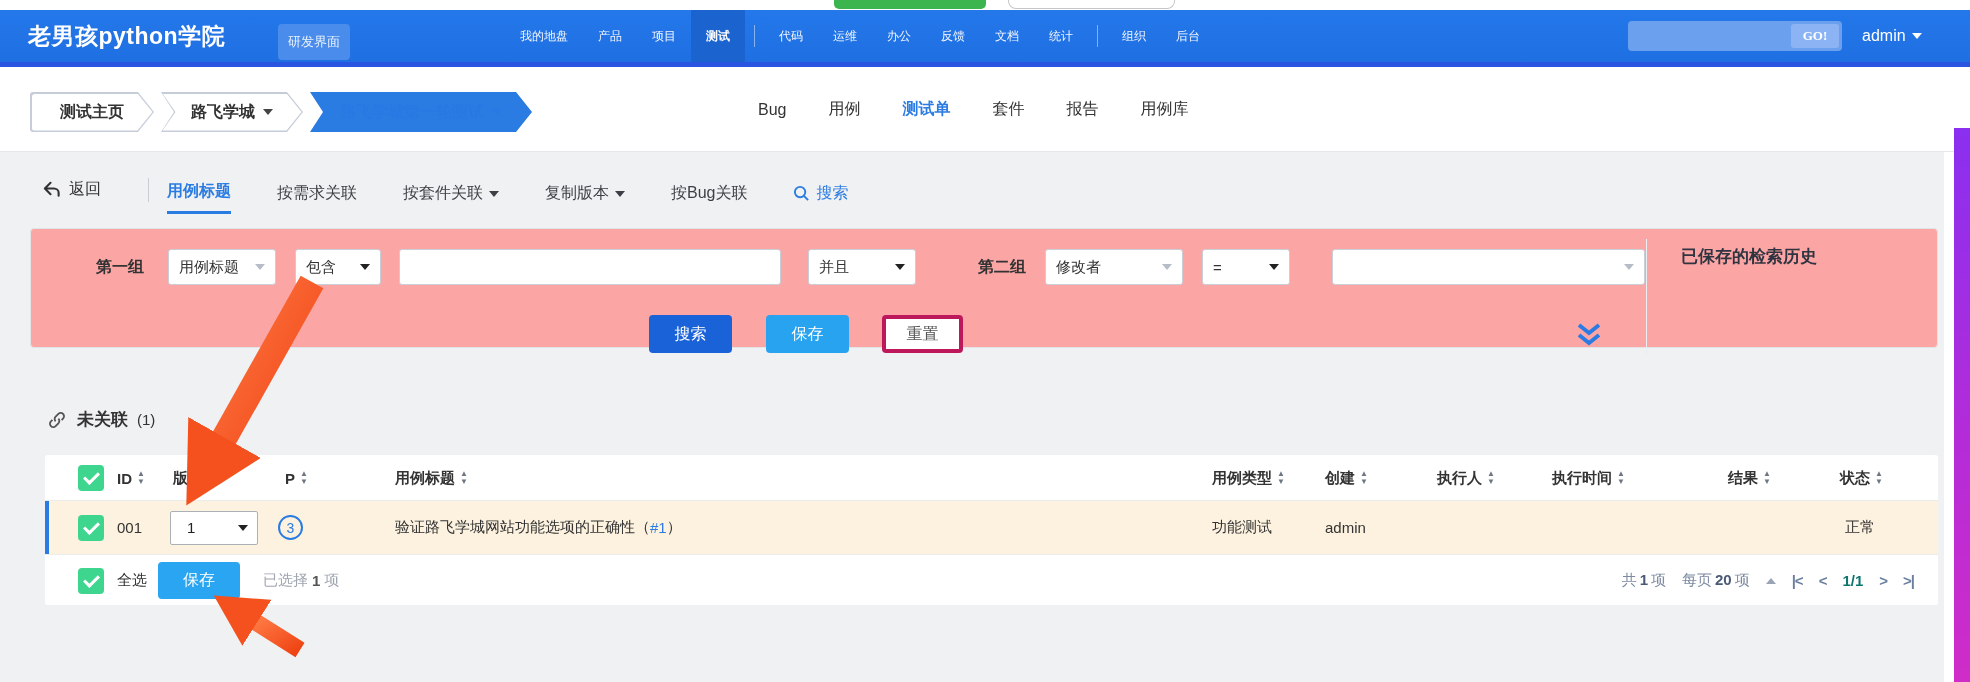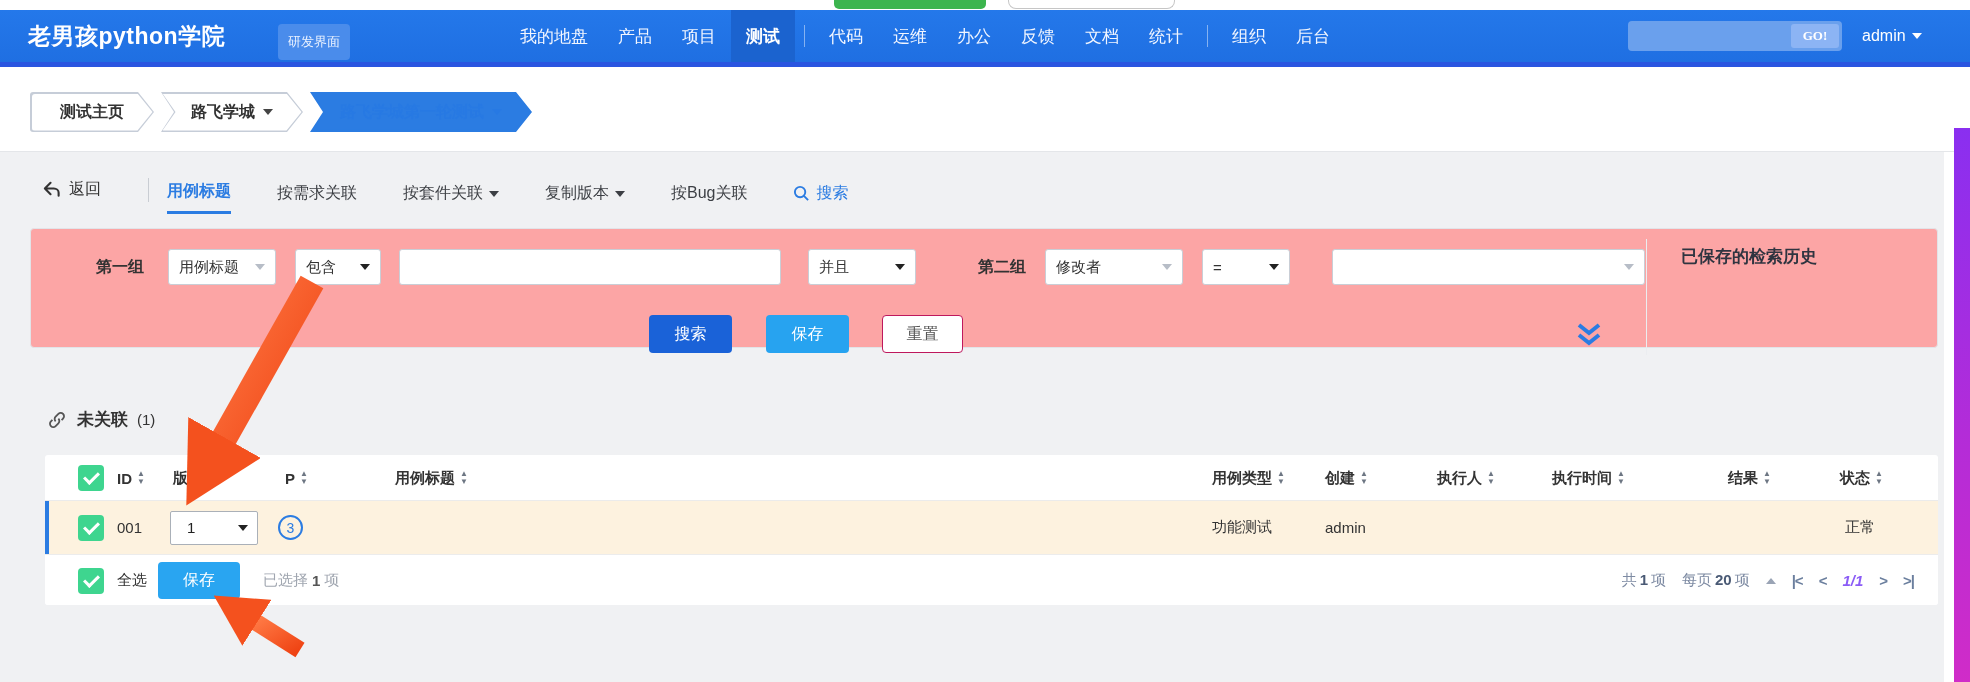--- a/index.html
+++ b/index.html
@@ -10,21 +10,21 @@
   .topstrip { position:absolute; left:0; top:0; width:1970px; height:10px; background:#fff; }
   .green-frag { position:absolute; left:834px; top:0; width:152px; height:9px; background:#3cb54e; border-radius:0 0 5px 5px; }
   .pill-frag { position:absolute; left:1008px; top:0; width:167px; height:9px; background:#fff; border:1px solid #c6c6c6; border-top:none; border-radius:0 0 8px 8px; }
 
   
   .navbar { position:absolute; left:0; top:10px; width:1970px; height:52px; background:linear-gradient(#2478ea,#1f6fe2); }
   .navbar-strip { position:absolute; left:0; top:62px; width:1970px; height:5px; background:#2a55e0; }
   .brand { position:absolute; left:28px; top:0; height:52px; display:flex; align-items:center; color:#fff; font-size:23px; font-weight:bold; letter-spacing:.5px; }
   .badge { position:absolute; left:278px; top:14px; height:25px; display:flex; align-items:center; padding:18px 10px; background:#4a8ceb; border-radius:4px; color:#eaf2ff; font-size:13px; }
   .nav { position:absolute; left:505px; top:0; height:52px; display:flex; align-items:stretch; }
-  .nav-item { display:flex; align-items:center; padding:0 15px; color:#f2f6ff; font-size:17px; cursor:pointer; }
+  .nav-item { display:flex; align-items:center; padding:0 15px; color:#f2f6ff; font-size:12px; cursor:pointer; }
   .nav-item.active { background:#1b63cf; font-weight:bold; color:#fff; }
   .nav-div { width:1px; height:22px; background:rgba(255,255,255,.45); align-self:center; margin:0 9px; }
   .nav-search { position:absolute; left:1628px; top:11px; width:214px; height:30px; background:#6aa0ed; border-radius:4px; }
   .nav-search input { position:absolute; left:8px; top:0; width:150px; height:30px; background:transparent; border:none; outline:none; color:#fff; font-size:14px; }
   .go-btn { position:absolute; right:3px; top:3px; width:48px; height:24px; background:#8cb4f4; border-radius:3px; color:#fff; font-size:13px; font-weight:bold; display:flex; align-items:center; justify-content:center; cursor:pointer;font-family:Liberation Serif, serif; }
   .user { position:absolute; left:1862px; top:0; height:52px; display:flex; align-items:center; gap:6px; color:#fff; font-size:16px; cursor:pointer; }
   .caret-down-white { width:0; height:0; border-left:5px solid transparent; border-right:5px solid transparent; border-top:6px solid #fff; }
 
   
   .crumbbar { position:absolute; left:0; top:67px; width:1970px; height:85px; background:#fff; border-bottom:1px solid #e4e6e9; }
@@ -62,21 +62,21 @@
   .form-row { position:absolute; left:65px; top:20px; height:36px; display:flex; align-items:center; }
   .grp { font-size:16px; font-weight:bold; color:#333; }
   .sel { height:36px; background:#fff; border:1px solid #c9ced6; border-radius:3px; display:flex; align-items:center; justify-content:space-between; padding:0 10px; font-size:15px; color:#333; cursor:pointer; }
   .sel .v { white-space:nowrap; }
   .tri-gray { width:0; height:0; border-left:5px solid transparent; border-right:5px solid transparent; border-top:6px solid #b7bdc7; margin-left:8px; }
   .tri-dark { width:0; height:0; border-left:5px solid transparent; border-right:5px solid transparent; border-top:6px solid #222; margin-left:8px; }
   .txt { height:36px; border:1px solid #c9ced6; border-radius:3px; font-size:15px; padding:0 10px; outline:none; color:#333; }
   .btn { position:absolute; height:38px; border-radius:4px; font-size:16px; color:#fff; display:flex; align-items:center; justify-content:center; cursor:pointer; border:none; }
   .btn-search { left:618px; top:86px; width:83px; background:#1a62d8; }
   .btn-save { left:735px; top:86px; width:83px; background:#27a3f0; }
-  .btn-reset { left:851px; top:86px; width:81px; background:#fff; color:#555; border:1px solid #be185d; }
+  .btn-reset { left:851px; top:86px; width:81px; background:#fff; color:#555; border:4px solid #be185d; }
   .chev2 { position:absolute; left:1543px; top:92px; cursor:pointer; }
   .v-div { position:absolute; left:1615px; top:10px; width:1px; height:116px; background:#ebedf0; }
   .hist-title { position:absolute; left:1650px; top:16px; font-size:17px; font-weight:bold; color:#2f3440; }
 
   
   .section-title { position:absolute; left:46px; top:408px; display:flex; align-items:center; gap:9px; }
   .section-title .t { font-size:17px; font-weight:bold; color:#333; }
   .section-title .c { font-size:15px; color:#333; }
   .card { position:absolute; left:45px; top:455px; width:1893px; height:150px; background:#fff; border-radius:3px; }
   .thead { position:absolute; left:0; top:0; width:100%; height:46px; border-bottom:1px solid #ebebeb; }
@@ -93,21 +93,21 @@
   .p-circle { width:25px; height:25px; border:2px solid #2b7ce2; border-radius:50%; color:#2b7ce2; font-size:14px; display:flex; align-items:center; justify-content:center; }
   .link { color:#2b7ce2; cursor:pointer; }
   .tfoot { position:absolute; left:0; top:99px; width:100%; height:51px; background:#fff; border-top:1px solid #ececec; border-radius:0 0 3px 3px; }
   .tf { position:absolute; top:0; height:51px; display:flex; align-items:center; font-size:15px; color:#333; }
   .btn-save2 { position:absolute; left:113px; top:7px; width:82px; height:37px; background:#29a5f1; border-radius:4px; color:#fff; font-size:16px; display:flex; align-items:center; justify-content:center; cursor:pointer; }
   .sel-info { color:#a0a6b0; }
   .sel-info b { color:#555; margin:0 4px; }
   .pager { position:absolute; right:24px; top:0; height:51px; display:flex; align-items:center; gap:16px; color:#7e8ba3; font-size:15px; }
   .pager b { color:#4a5a75; margin:0 3px; }
   .pg-ic { color:#6b7f9e; font-weight:bold; letter-spacing:-1px; cursor:pointer; font-size:15px; }
-  .pg-cur { color:#8b5cf6; font-weight:bold;font-style:italic; }
+  .pg-cur { color:#0f766e; font-weight:bold; }
   .tri-up-sm { width:0; height:0; border-left:5px solid transparent; border-right:5px solid transparent; border-bottom:6px solid #9aa4b5; cursor:pointer; }
 
   .arrows { position:absolute; left:0; top:0; width:1970px; height:682px; pointer-events:none; z-index:50; }
 </style>
 </head>
 <body>
 
 <div id="page">
 
   <div class="topstrip">
@@ -164,20 +164,28 @@
       </div>
       <div class="crumb active">
         <div class="shape"></div>
         <div class="shape shape-in"></div>
         <div class="lbl">
             <span>路飞学城第一轮测试</span>
             <span class="caret-down-dark"></span>
           </div>
       </div>
     </div>
+    <div class="tabs">
+      <div class="tab">Bug</div>
+      <div class="tab">用例</div>
+      <div class="tab active">测试单</div>
+      <div class="tab">套件</div>
+      <div class="tab">报告</div>
+      <div class="tab">用例库</div>
+    </div>
   </div>
 
   <div class="content"></div>
   <div class="edge-purple"></div>
 
   <div class="tb-back">
     <svg width="19" height="19" viewBox="0 0 20 20">
         <path d="M9 3 L3 9 l6 6 M3 9 h9.5 a5 4.5 0 0 1 5 4.5 v3" stroke="#333" stroke-width="2.2" fill="none" stroke-linecap="round" stroke-linejoin="round"></path>
       </svg>
     <span>返回</span>
@@ -317,20 +325,25 @@
       <div class="td" style="left:72px">001</div>
       <div class="td" style="left:125px">
         <div class="ver-sel">
             <span>1</span>
             <span class="tri-dark" style="margin-left:0"></span>
           </div>
       </div>
       <div class="td" style="left:233px">
           <span class="p-circle">3</span>
         </div>
+      <div class="td" style="left:350px">
+        <span>验证路飞学城网站功能选项的正确性（</span>
+          <span class="link">#1</span>
+          <span>）</span>
+      </div>
       <div class="td" style="left:1167px">功能测试</div>
       <div class="td" style="left:1280px">admin</div>
       <div class="td" style="left:1392px"></div>
       <div class="td" style="left:1507px"></div>
       <div class="td" style="left:1683px"></div>
       <div class="td" style="left:1800px">正常</div>
     </div>
 
     <div class="tfoot">
       <div class="tf" style="left:33px">

